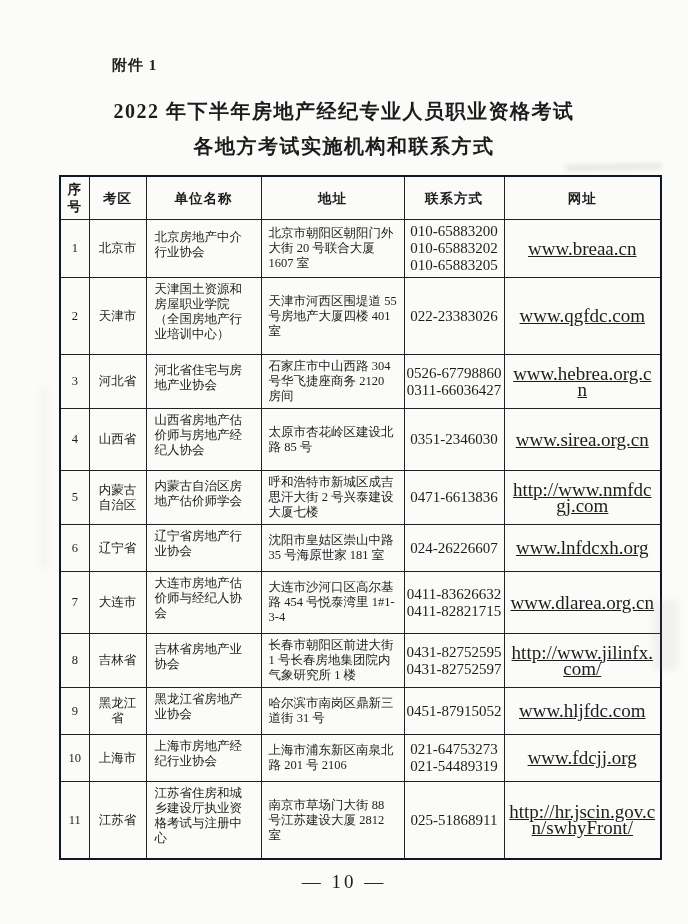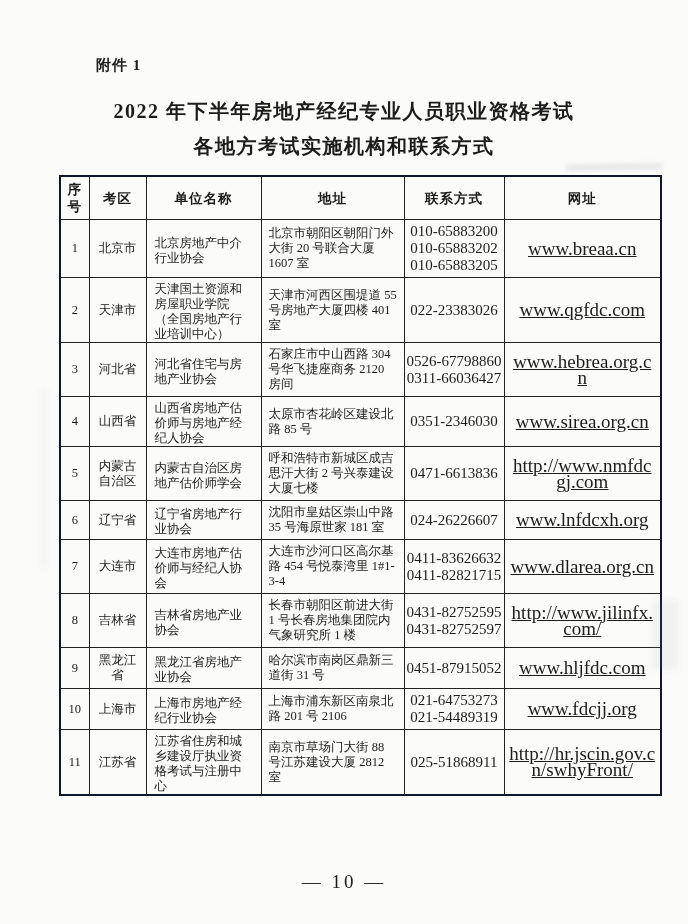--- a/index.html
+++ b/index.html
@@ -10,21 +10,21 @@
   }
   .page {
     position: relative;
     width: 688px; height: 924px;
     background: #fbfbf9;
     color: #1c1c1c;
     overflow: hidden;
   }
   .attachment {
     position: absolute;
-    left: 96px; top: 56px;
+    left: 112px; top: 56px;
     font-size: 15px;
     font-weight: 700;
     letter-spacing: 1px;
   }
   .title {
     position: absolute;
     top: 94px; left: 0;
     width: 100%;
     margin: 0;
     text-align: center;
@@ -54,21 +54,21 @@
     font-weight: 700;
     font-size: 13.5px;
     height: 38px;
     text-align: center;
     letter-spacing: 1px;
     line-height: 17px;
     padding: 2px 1px;
   }
   td.c-center { text-align: center; }
   td.c-left   { text-align: left; }
-  td.unit-cell    { padding: 4px 14px 0 8px; }
+  td.unit-cell    { padding: 4px 14px 12px 8px; }
   td.address-cell { padding: 4px 5px 4px 7px; }
   td.website-cell { font-size: 19px; line-height: 16px; text-decoration: underline; }
   td.contact-cell { font-size: 15px; line-height: 17px; padding: 3px 2px; }
   .phone-line { white-space: nowrap; }
   .footer {
     position: absolute;
     top: 871px; left: 0;
     width: 100%;
     text-align: center;
     font-size: 19px;

